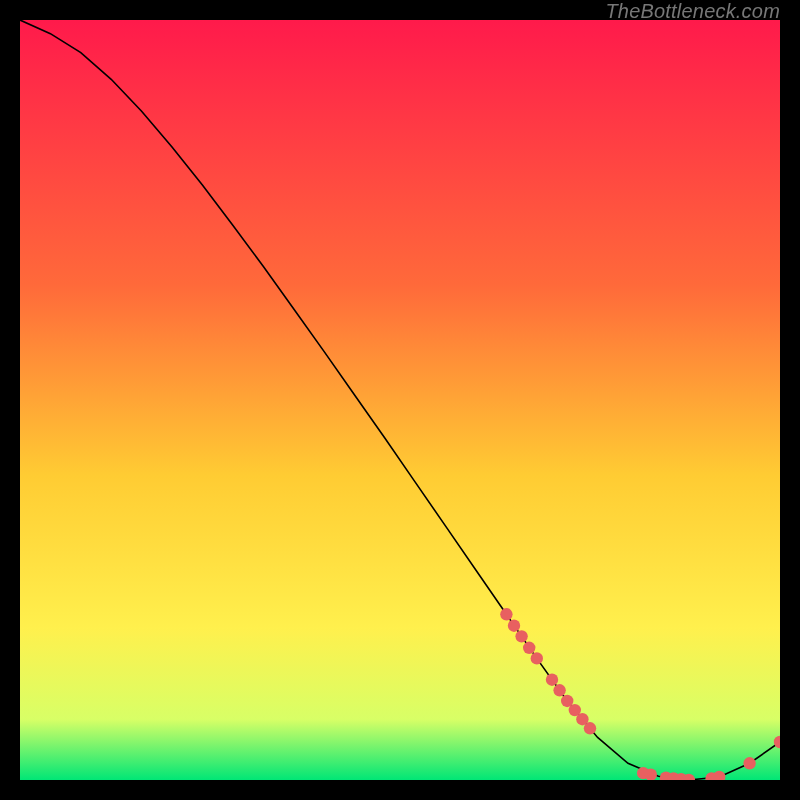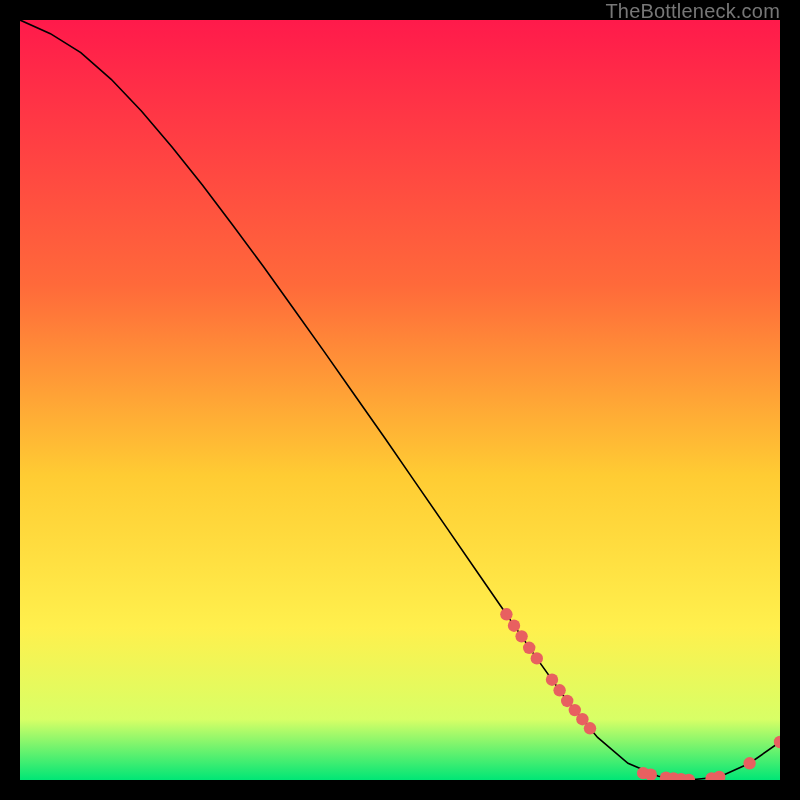--- a/index.html
+++ b/index.html
@@ -8,20 +8,21 @@
     width: 800px;
     height: 800px;
     background: #000;
     overflow: hidden;
   }
   .stage {
     position: relative;
     width: 800px;
     height: 800px;
     background: #000;
+    font-style: italic;
   }
   .plot {
     position: absolute;
     left: 20px;
     top: 20px;
     width: 760px;
     height: 760px;
   }
   .watermark {
     position: absolute;

